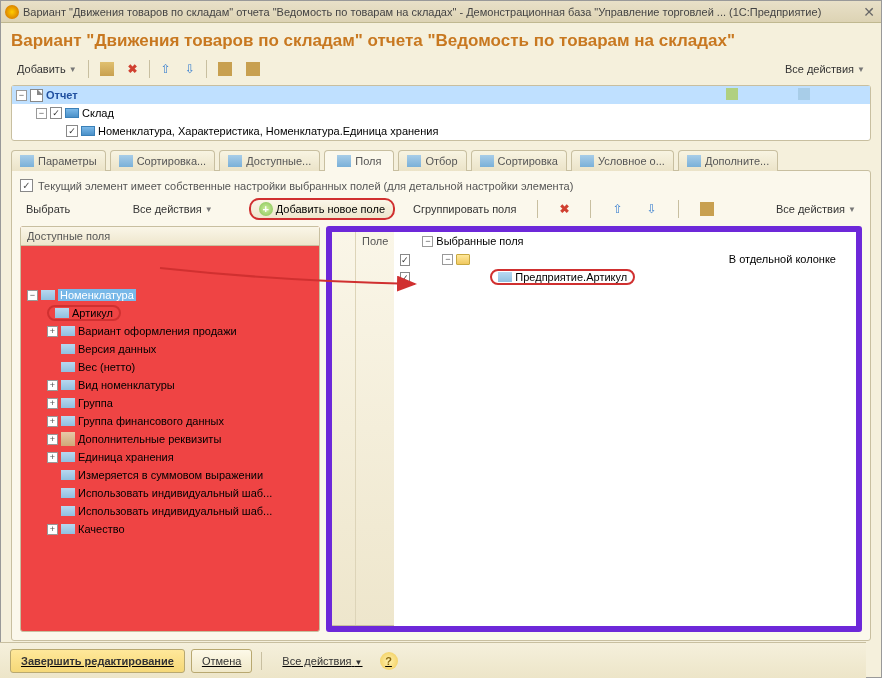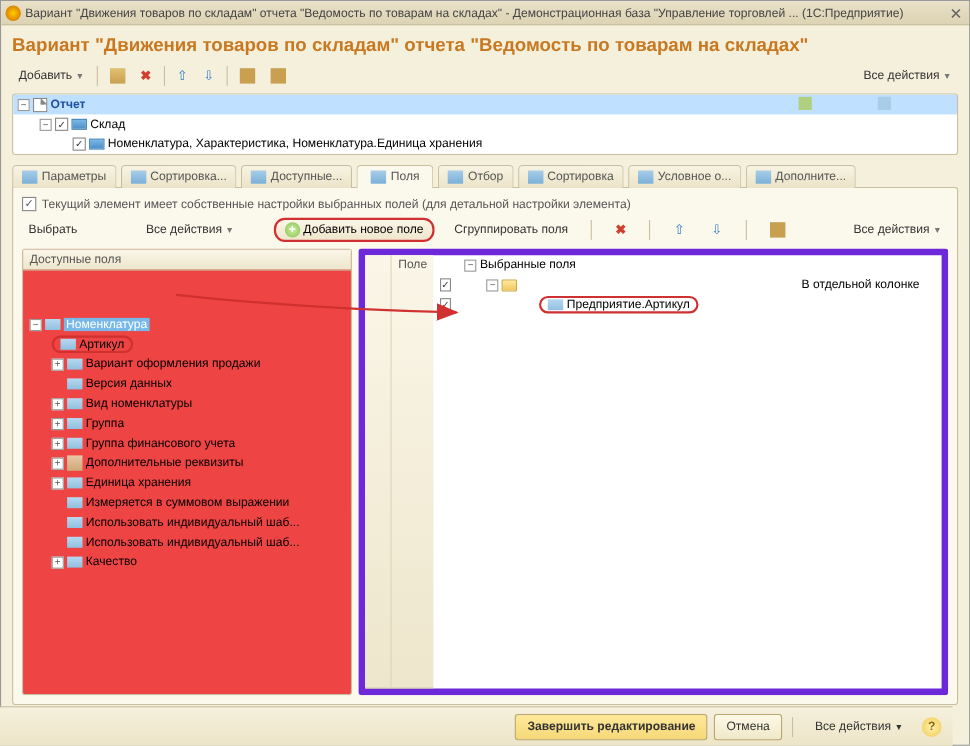--- a/index.html
+++ b/index.html
@@ -53,21 +53,21 @@
 .ind-r2 { padding-left: 72px; }
 .hl-red { border: 2px solid #d03030; border-radius: 10px; padding: 0 6px; display: inline-flex; align-items: center; }
 .pill-hl { display: inline-flex; align-items: center; border: 2px solid #d03030; border-radius: 10px; padding: 0px 6px; }
 .selcol-hdr { background: linear-gradient(#faf6e8,#eee6cc); border-bottom: 1px solid #c8bfa0; display: flex; }
 .selcol-hdr .c1 { width: 24px; border-right: 1px solid #ddd4b8; }
 .selcol-hdr .c2 { flex: 1; padding: 3px 6px; color: #555; }
 .sel-row { display: flex; align-items: center; height: 18px; }
 .sel-row .c1 { width: 24px; text-align: center; }
 .sel-row .c2 { flex: 1; display: flex; align-items: center; }
 .folder-icn { width: 14px; height: 11px; background: linear-gradient(#ffe89a,#f0c860); border: 1px solid #c8a840; margin-right: 4px; border-radius: 1px; }
-.footer { position: absolute; bottom: 0; left: 0; right: 16px; height: 36px; background: linear-gradient(#f5f0dc,#ede5c8); border-top: 1px solid #c8bfa0; display: flex; align-items: center; justify-content: flex-end; padding: 0 10px; gap: 6px; }
+.footer { position: absolute; bottom: 0; left: 0; right: 16px; height: 36px; background: linear-gradient(#f5f0dc,#ede5c8); border-top: 1px solid #c8bfa0; display: flex; align-items: center; padding: 0 10px; gap: 6px; text-decoration: underline; }
 .fbtn { border: 1px solid #b8a870; background: linear-gradient(#fdf9e8,#f0e8c8); padding: 5px 10px; border-radius: 3px; cursor: pointer; color: #333; }
 .fbtn.primary { font-weight: bold; background: linear-gradient(#ffe89a,#f5d878); }
 .help-icn { width: 18px; height: 18px; border-radius: 50%; background: radial-gradient(#fff2b0,#f0c850); text-align: center; line-height: 18px; font-weight: bold; color: #8a6810; cursor: pointer; }
 svg.arrow { position: absolute; pointer-events: none; z-index: 10; }
 .x-red { color: #d04030; font-weight: bold; font-size: 12px; }
 .arr-up { color: #3a80d0; font-size: 12px; }
 .arr-dn { color: #3a80d0; font-size: 12px; }
 .tree-panel-body { max-height: 90px; overflow: hidden; }
 </style>
 </head>
@@ -242,33 +242,38 @@
               <span class="exp">+</span>
               <span class="icn-fld"></span>
               <span class="lbl">Вариант оформления продажи</span>
             </div>
           <div class="frow ind2">
               <span style="width:14px"></span>
               <span class="icn-fld"></span>
               <span class="lbl">Версия данных</span>
             </div>
           <div class="frow ind2">
+              <span style="width:14px"></span>
+              <span class="icn-fld"></span>
+              <span class="lbl">Вес (нетто)</span>
+            </div>
+          <div class="frow ind2">
               <span class="exp">+</span>
               <span class="icn-fld"></span>
               <span class="lbl">Вид номенклатуры</span>
             </div>
           <div class="frow ind2">
               <span class="exp">+</span>
               <span class="icn-fld"></span>
               <span class="lbl">Группа</span>
             </div>
           <div class="frow ind2">
               <span class="exp">+</span>
               <span class="icn-fld"></span>
-              <span class="lbl">Группа финансового учета</span>
+              <span class="lbl">Группа финансового данных</span>
             </div>
           <div class="frow ind2">
               <span class="exp">+</span>
               <span class="icn" style="background:linear-gradient(#e8c8a8,#d0a878);margin-right:3px"></span>
               <span class="lbl">Дополнительные реквизиты</span>
             </div>
           <div class="frow ind2">
               <span class="exp">+</span>
               <span class="icn-fld"></span>
               <span class="lbl">Единица хранения</span>

